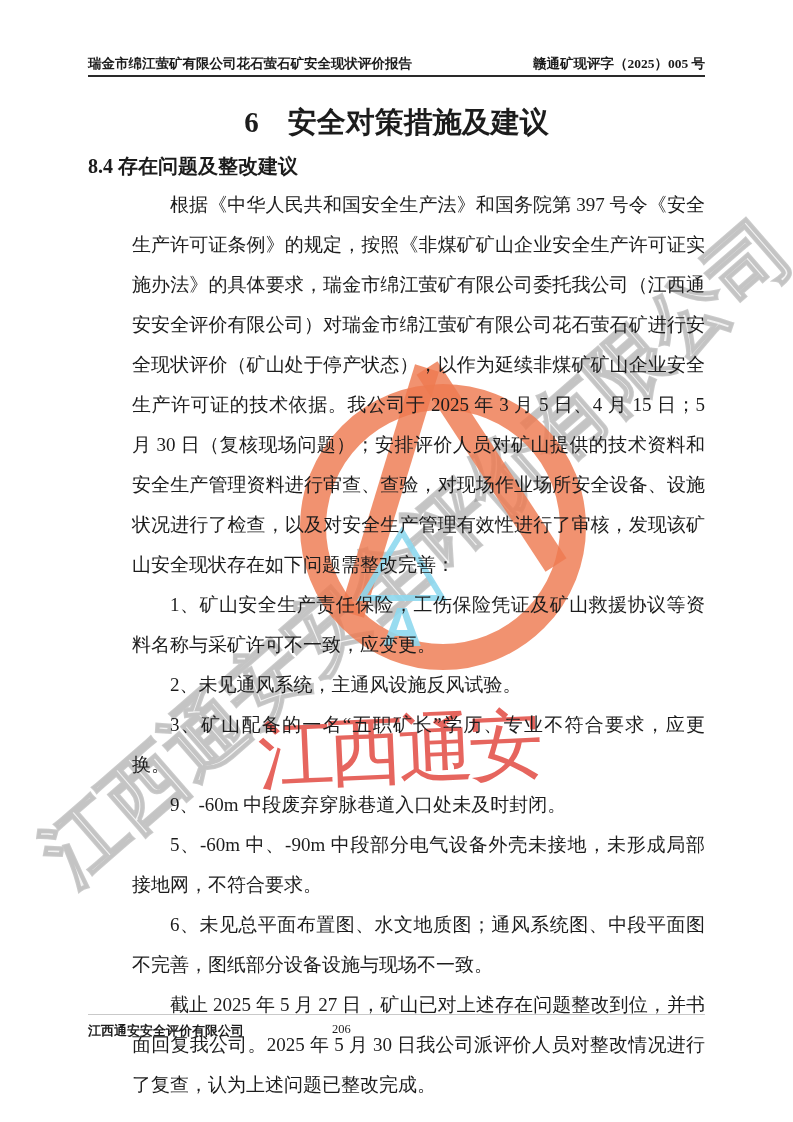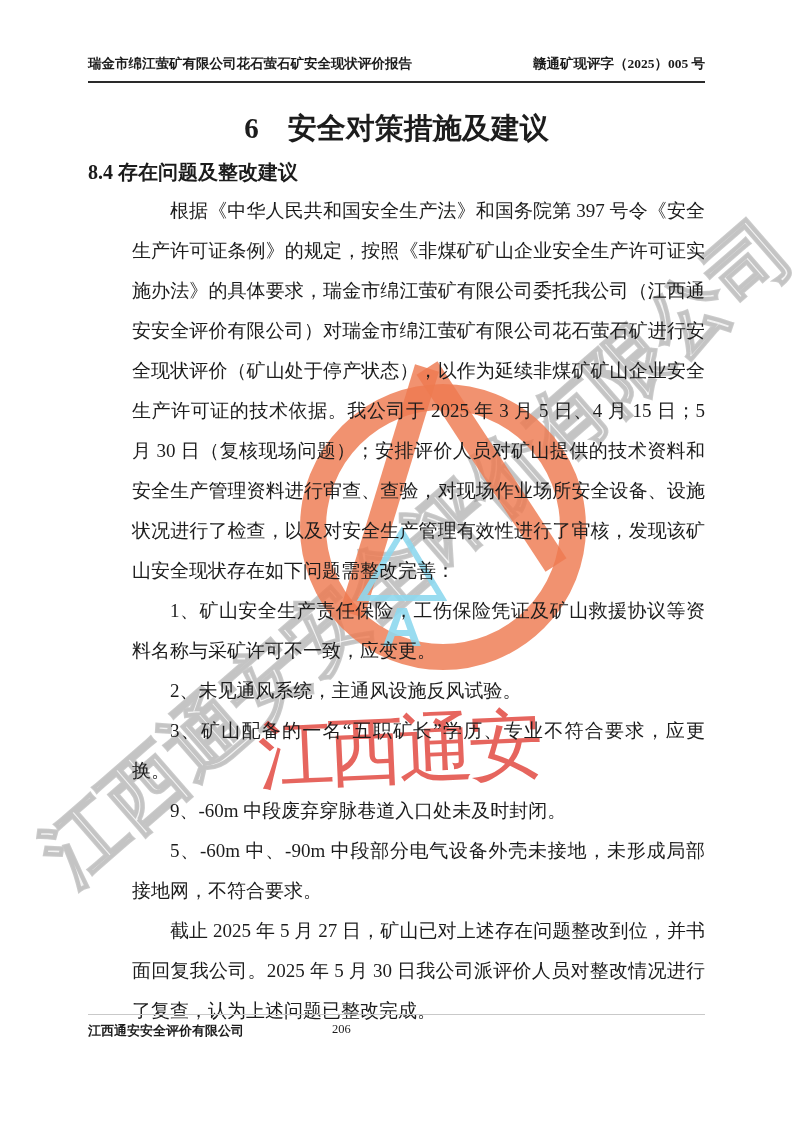--- a/index.html
+++ b/index.html
@@ -29,21 +29,21 @@
     white-space:nowrap;
     font-size:76px;letter-spacing:-6px;
     color:rgba(220,42,32,0.72);
   }
   
   .content{position:relative;z-index:1;padding:55px 88px 0 88px;}
   .page-header{
     display:flex;justify-content:space-between;align-items:center;
     font-size:13.5px;font-weight:bold;
     border-bottom:2px solid #2a2a2a;
-    padding-bottom:8px;
+    padding-bottom:2px;
   }
   h1.doc-title{
     margin:30px 0 0 0;
     text-align:center;
     font-size:29px;line-height:30px;font-weight:bold;
   }
   h2.section-heading{
     margin:16px 0 0 0;
     font-size:20px;line-height:26px;font-weight:bold;
   }
@@ -101,20 +101,21 @@
 
     <h2 class="section-heading">8.4 存在问题及整改建议</h2>
 
     <div class="body-text">
       <p>根据《中华人民共和国安全生产法》和国务院第 397 号令《安全生产许可证条例》的规定，按照《非煤矿矿山企业安全生产许可证实施办法》的具体要求，瑞金市绵江萤矿有限公司委托我公司（江西通安安全评价有限公司）对瑞金市绵江萤矿有限公司花石萤石矿进行安全现状评价（矿山处于停产状态），以作为延续非煤矿矿山企业安全生产许可证的技术依据。我公司于 2025 年 3 月 5 日、4 月 15 日；5 月 30 日（复核现场问题）；安排评价人员对矿山提供的技术资料和安全生产管理资料进行审查、查验，对现场作业场所安全设备、设施状况进行了检查，以及对安全生产管理有效性进行了审核，发现该矿山安全现状存在如下问题需整改完善：</p>
       <p>1、矿山安全生产责任保险，工伤保险凭证及矿山救援协议等资料名称与采矿许可不一致，应变更。</p>
       <p>2、未见通风系统，主通风设施反风试验。</p>
       <p>3、矿山配备的一名“五职矿长”学历、专业不符合要求，应更换。</p>
       <p>9、-60m 中段废弃穿脉巷道入口处未及时封闭。</p>
       <p>5、-60m 中、-90m 中段部分电气设备外壳未接地，未形成局部接地网，不符合要求。</p>
+      <p>6、未见总平面布置图、水文地质图；通风系统图、中段平面图不完善，图纸部分设备设施与现场不一致。</p>
       <p>截止 2025 年 5 月 27 日，矿山已对上述存在问题整改到位，并书面回复我公司。2025 年 5 月 30 日我公司派评价人员对整改情况进行了复查，认为上述问题已整改完成。</p>
     </div>
 
   </div>
 
   <div class="page-footer">
     <span>江西通安安全评价有限公司</span>
     <span class="footer-page-num">206</span>
   </div>
 

